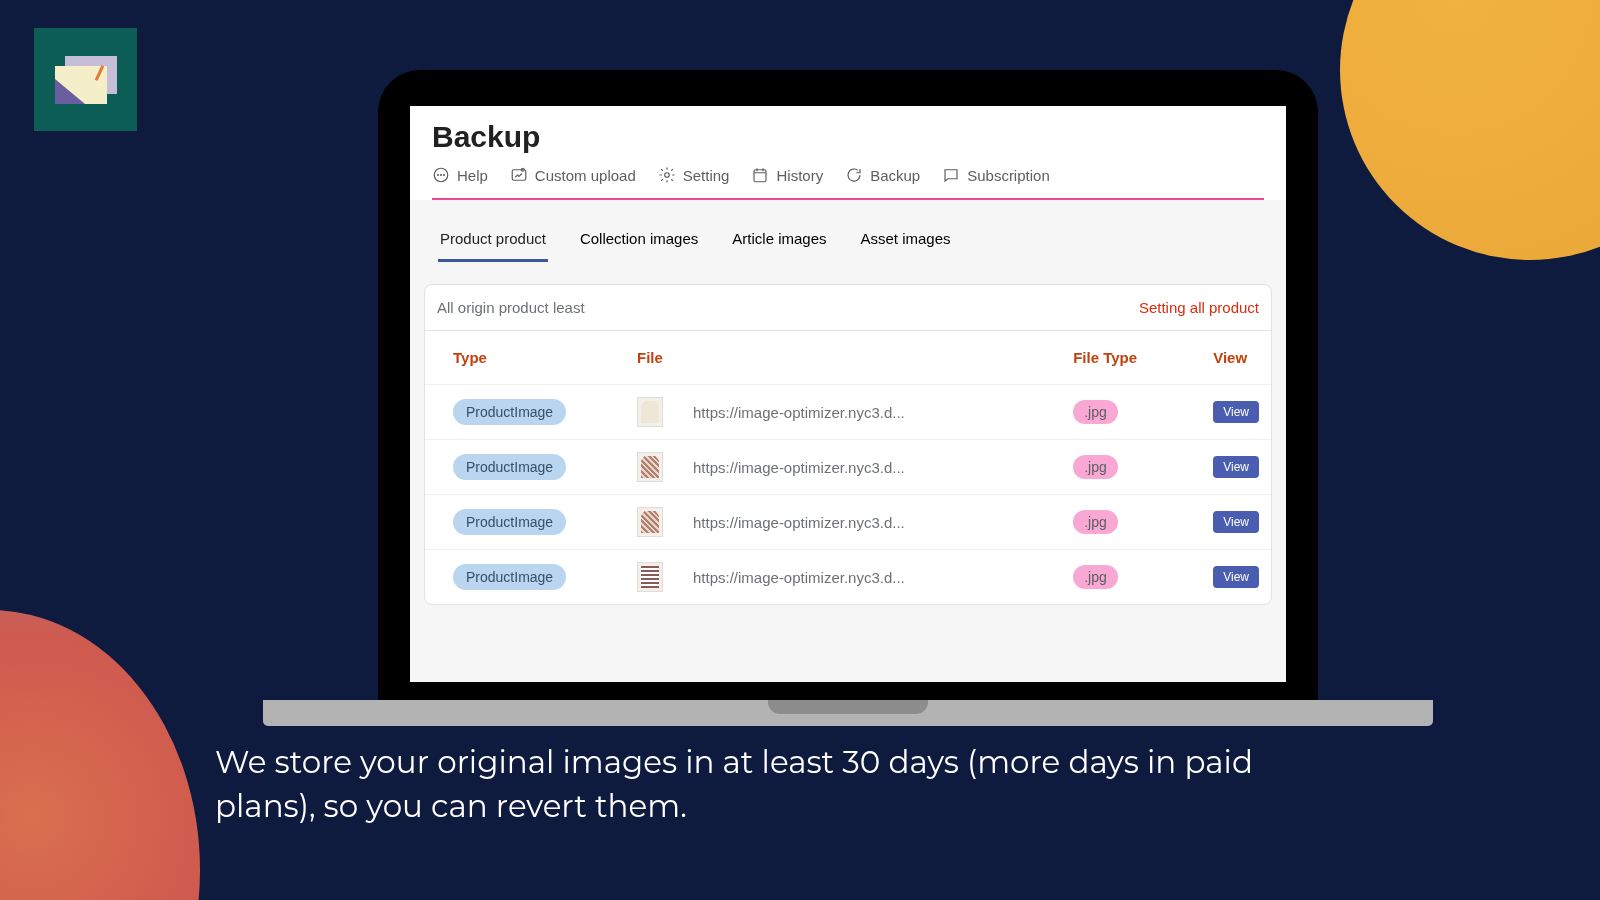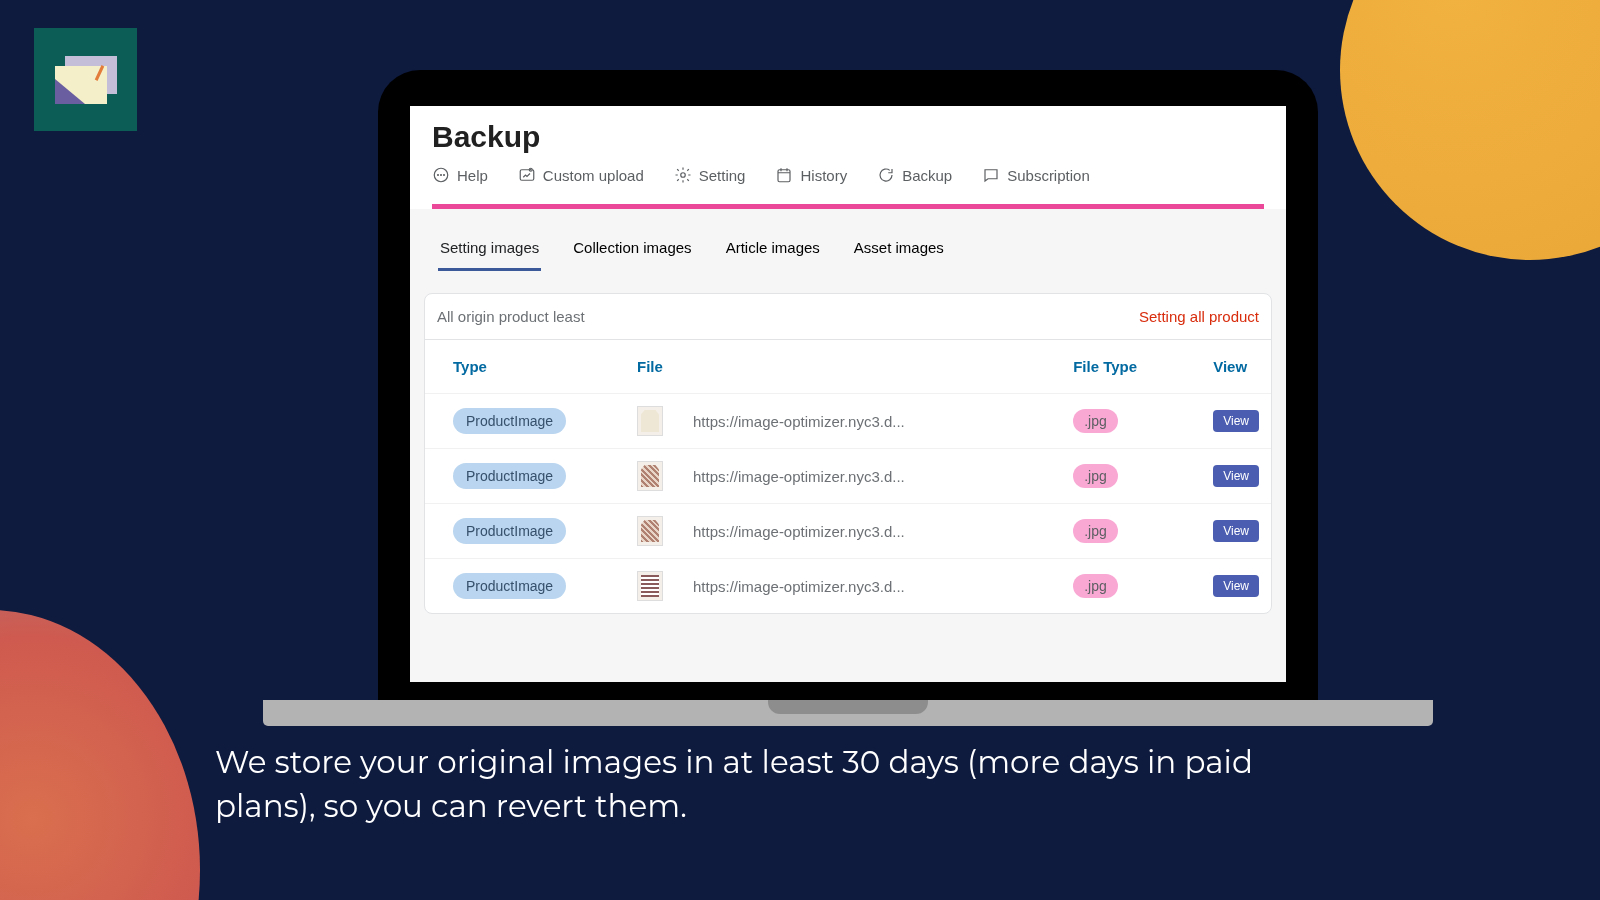--- a/index.html
+++ b/index.html
@@ -97,23 +97,23 @@
 }
 .app-header {
   padding: 14px 22px 0 22px;
   background: #fff;
 }
 .page-title {
   font-size: 30px; font-weight: 600; color: #212121;
   margin-bottom: 12px;
 }
 .toolbar {
-  display: flex; gap: 30px;
-  padding-bottom: 20px;
-  border-bottom: 5px solid #ec4899;
+  display: flex; gap: 22px;
+  padding-bottom: 14px;
+  border-bottom: 2px solid #ec4899;
 }
 .toolbar-item {
   display: flex; align-items: center; gap: 7px;
   color: #5c5f62; font-size: 15px;
   cursor: pointer;
 }
 .toolbar-item svg { width: 18px; height: 18px; stroke: #5c5f62; fill: none; stroke-width: 1.6; }
 
 .content {
   padding: 18px 14px 0 14px;
@@ -144,21 +144,21 @@
 .panel-header {
   display: flex; justify-content: space-between;
   padding: 14px 12px;
   color: #6d7175; font-size: 15px;
   border-bottom: 1px solid #e1e3e5;
 }
 .restore-link { color: #d82c0d; cursor: pointer; }
 table { width: 100%; border-collapse: collapse; }
 th {
   text-align: left; padding: 18px 12px;
-  font-weight: 600; color: #0369a1; font-size: 15px;
+  font-weight: 600; color: #c2410c; font-size: 15px;
 }
 th:first-child, td:first-child { padding-left: 28px; }
 td { padding: 12px 12px; border-top: 1px solid #f1f1f1; }
 .badge {
   background: #b9d5ef;
   color: #36506c;
   padding: 5px 13px;
   border-radius: 14px;
   font-size: 14px;
   text-align: right;
@@ -271,21 +271,21 @@
             <svg viewBox="0 0 24 24">
                 <path d="M4 5h16v12H8l-4 3V5z"></path>
               </svg>
             <span>Subscription</span>
           </div>
         </div>
       </div>
 
       <div class="content">
         <div class="tabs">
-          <div class="tab active">Setting images</div>
+          <div class="tab active">Product product</div>
           <div class="tab">Collection images</div>
           <div class="tab">Article images</div>
           <div class="tab">Asset images</div>
         </div>
 
         <div class="panel">
           <div class="panel-header">
             <span>All origin product least</span>
             <span class="restore-link">Setting all product</span>
           </div>

